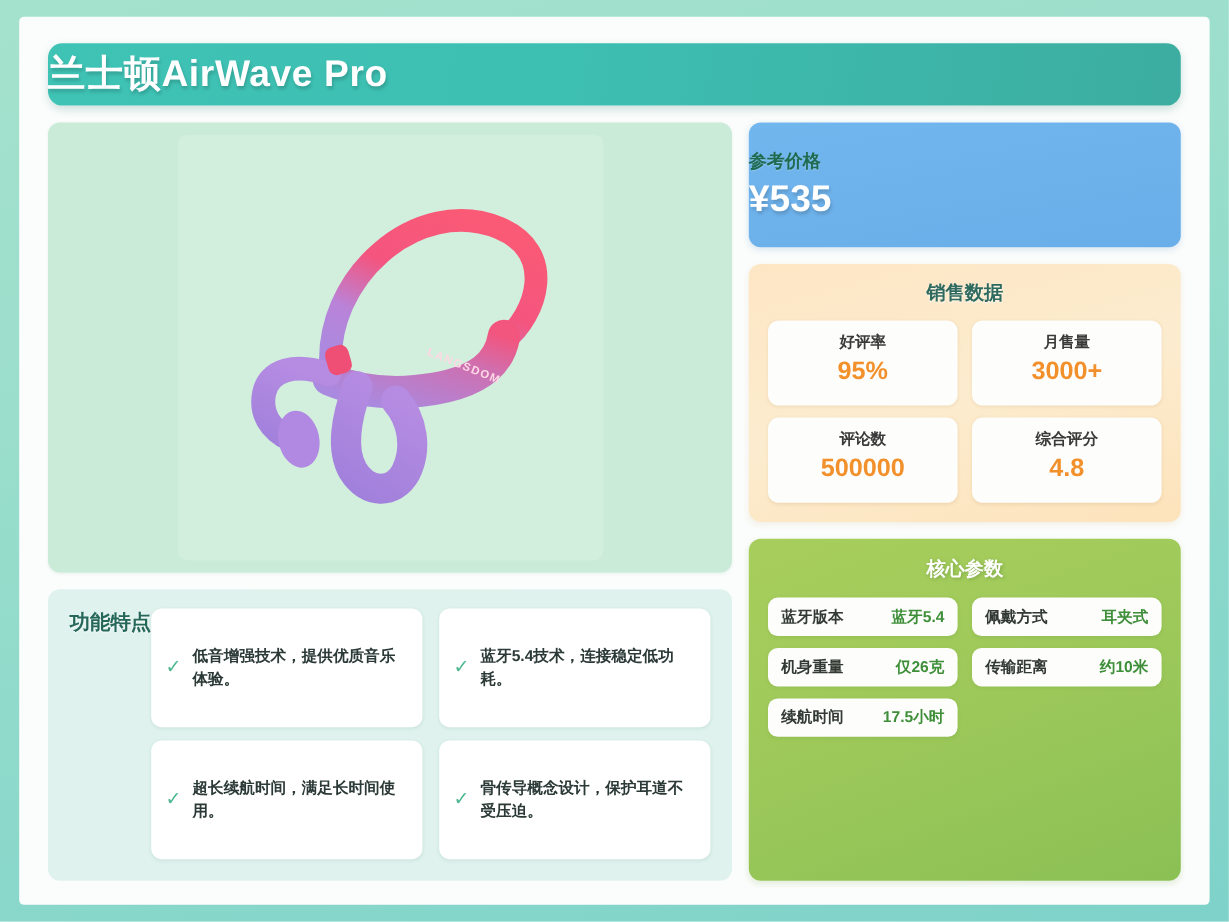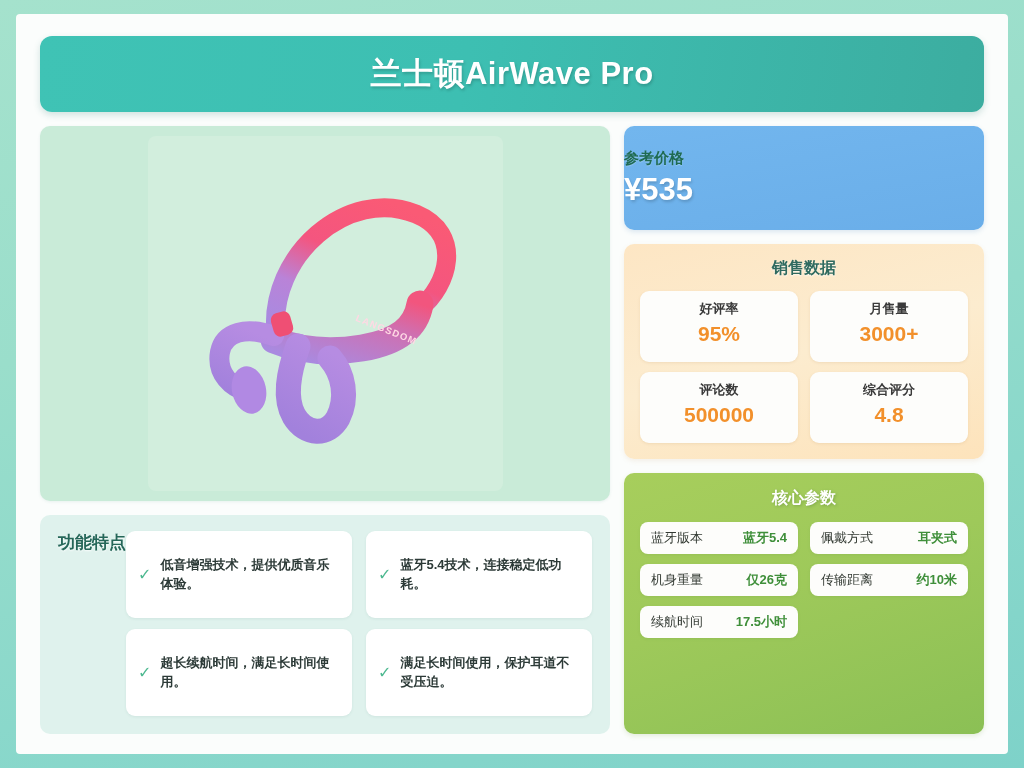--- a/index.html
+++ b/index.html
@@ -22,26 +22,26 @@
     background: #fbfdfc;
     border-radius: 4px;
     padding: 22px 24px 20px 24px;
     display: flex;
     flex-direction: column;
     position: relative;
   }
 
   
   .title-banner {
-    height: 76px;
+    height: 52px;
     border-radius: 12px;
     background: linear-gradient(100deg, #3fc3b5 0%, #3dbfb2 45%, #3cada0 100%);
     display: flex;
     align-items: center;
-    justify-content: center;
+    justify-content: flex-start;
     box-shadow: 0 3px 7px rgba(40,120,110,0.20);
     flex: none;
   }
   .title-text {
     color: #ffffff;
     font-size: 31px;
     font-weight: bold;
     letter-spacing: 0.5px;
     text-shadow: 1px 2px 3px rgba(0,0,0,0.18);
   }
@@ -245,21 +245,21 @@
     padding: 7px 11px;
     display: flex;
     align-items: center;
     justify-content: space-between;
     gap: 8px;
     box-shadow: 0 1px 3px rgba(100,140,60,0.16);
   }
   .spec-label {
     color: #333a33;
     font-size: 13px;
-    font-weight: normal;
+    font-weight: bold;
     white-space: nowrap;
   }
   .spec-value {
     color: #3f8f3a;
     font-size: 13px;
     font-weight: bold;
     white-space: nowrap;
   }
 </style>
 </head>
@@ -322,21 +322,21 @@
           <div class="feature-card">
             <span class="feature-check">✓</span>
             <span class="feature-text">蓝牙5.4技术，连接稳定低功耗。</span>
           </div>
           <div class="feature-card">
             <span class="feature-check">✓</span>
             <span class="feature-text">超长续航时间，满足长时间使用。</span>
           </div>
           <div class="feature-card">
             <span class="feature-check">✓</span>
-            <span class="feature-text">满足长时间使用，保护耳道不受压迫。</span>
+            <span class="feature-text">骨传导概念设计，保护耳道不受压迫。</span>
           </div>
         </div>
       </div>
 
     </div>
 
     <div class="col-right">
 
       <div class="price-card">
         <span class="price-label">参考价格</span>

